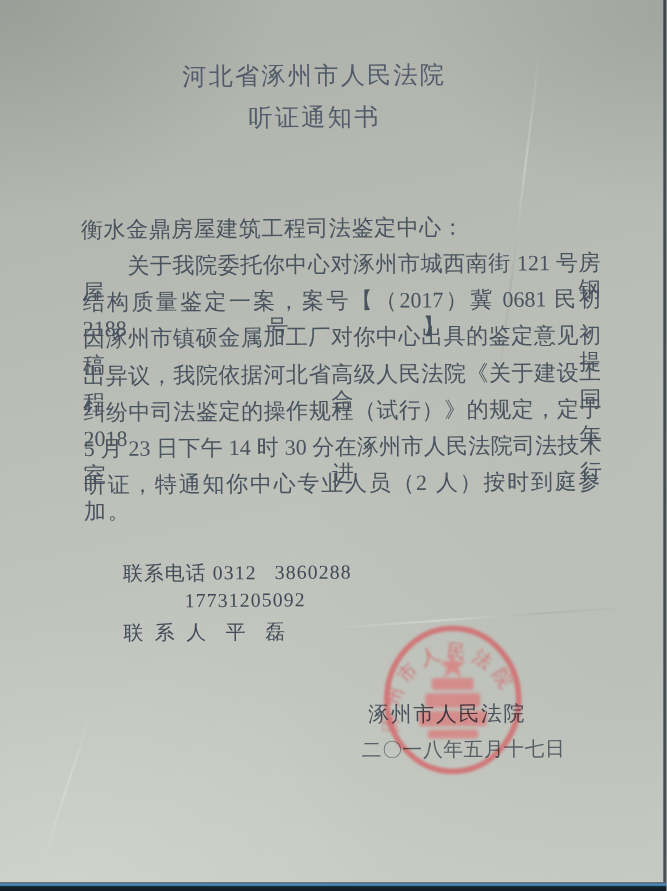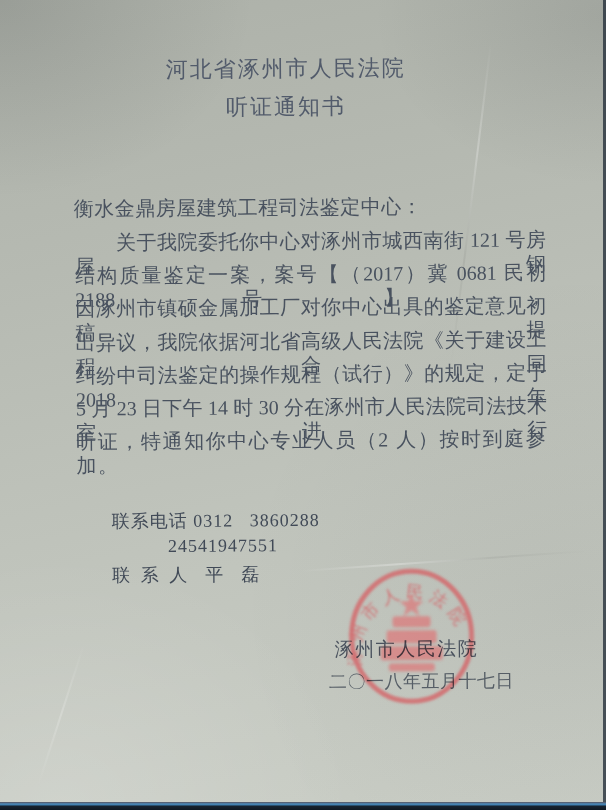--- a/index.html
+++ b/index.html
@@ -75,21 +75,21 @@
 
     <div class="bline b0 indent">关于我院委托你中心对涿州市城西南街 121 号房屋钢</div>
     <div class="bline b1">结构质量鉴定一案，案号【（2017）冀 0681 民初 2188 号】，</div>
     <div class="bline b2">因涿州市镇硕金属加工厂对你中心出具的鉴定意见初稿提</div>
     <div class="bline b3">出异议，我院依据河北省高级人民法院《关于建设工程合同</div>
     <div class="bline b4">纠纷中司法鉴定的操作规程（试行）》的规定，定于 2018 年</div>
     <div class="bline b5">5 月 23 日下午 14 时 30 分在涿州市人民法院司法技术室进行</div>
     <div class="bline b6 last">听证，特通知你中心专业人员（2 人）按时到庭参加。</div>
 
     <div class="contact c1">联系电话 0312   3860288</div>
-    <div class="contact c2">24541947551</div>
+    <div class="contact c2">17731205092</div>
     <div class="contact c3">联 系 人  平  磊</div>
 
     <div class="sig-court">涿州市人民法院</div>
     <div class="sig-date">二〇一八年五月十七日</div>
 
     <svg class="seal" viewBox="0 0 132 146">
       <defs>
         <filter id="sblur" x="-20%" y="-20%" width="140%" height="140%">
           <feGaussianBlur stdDeviation="0.8"></feGaussianBlur>
         </filter>

